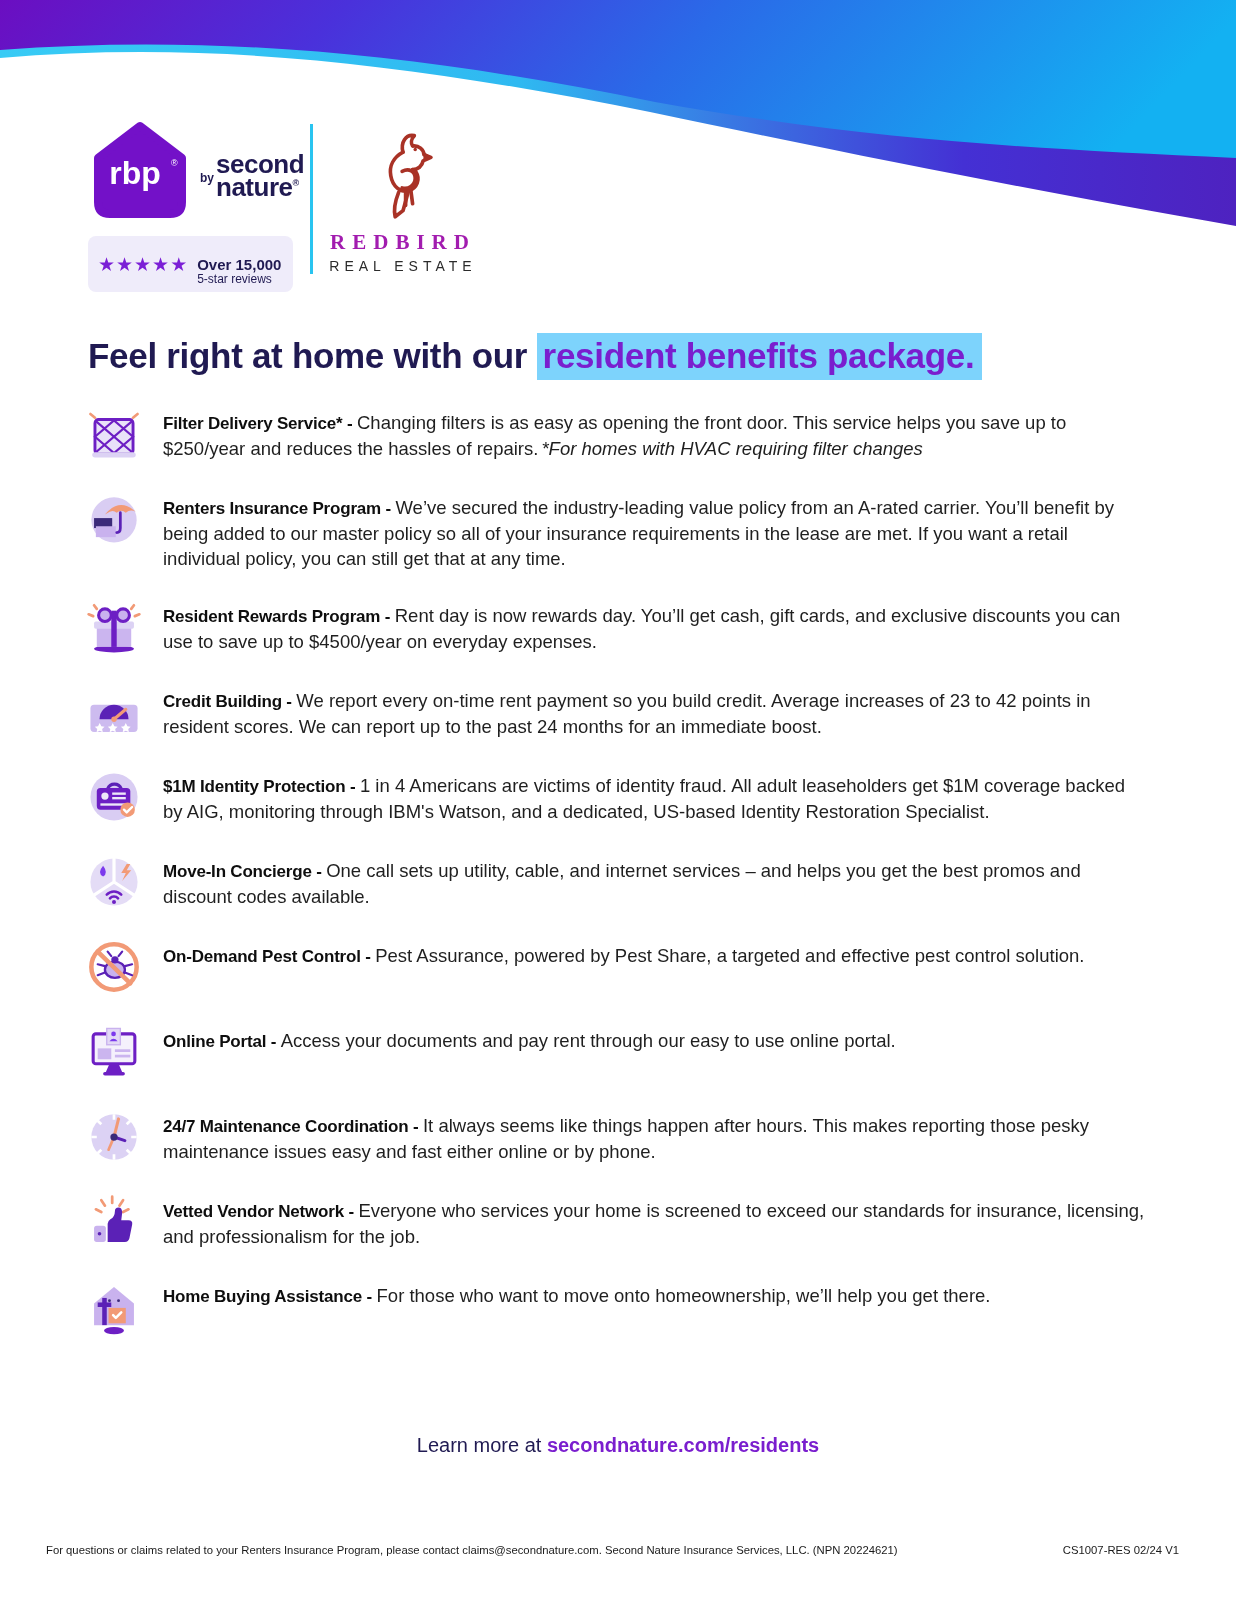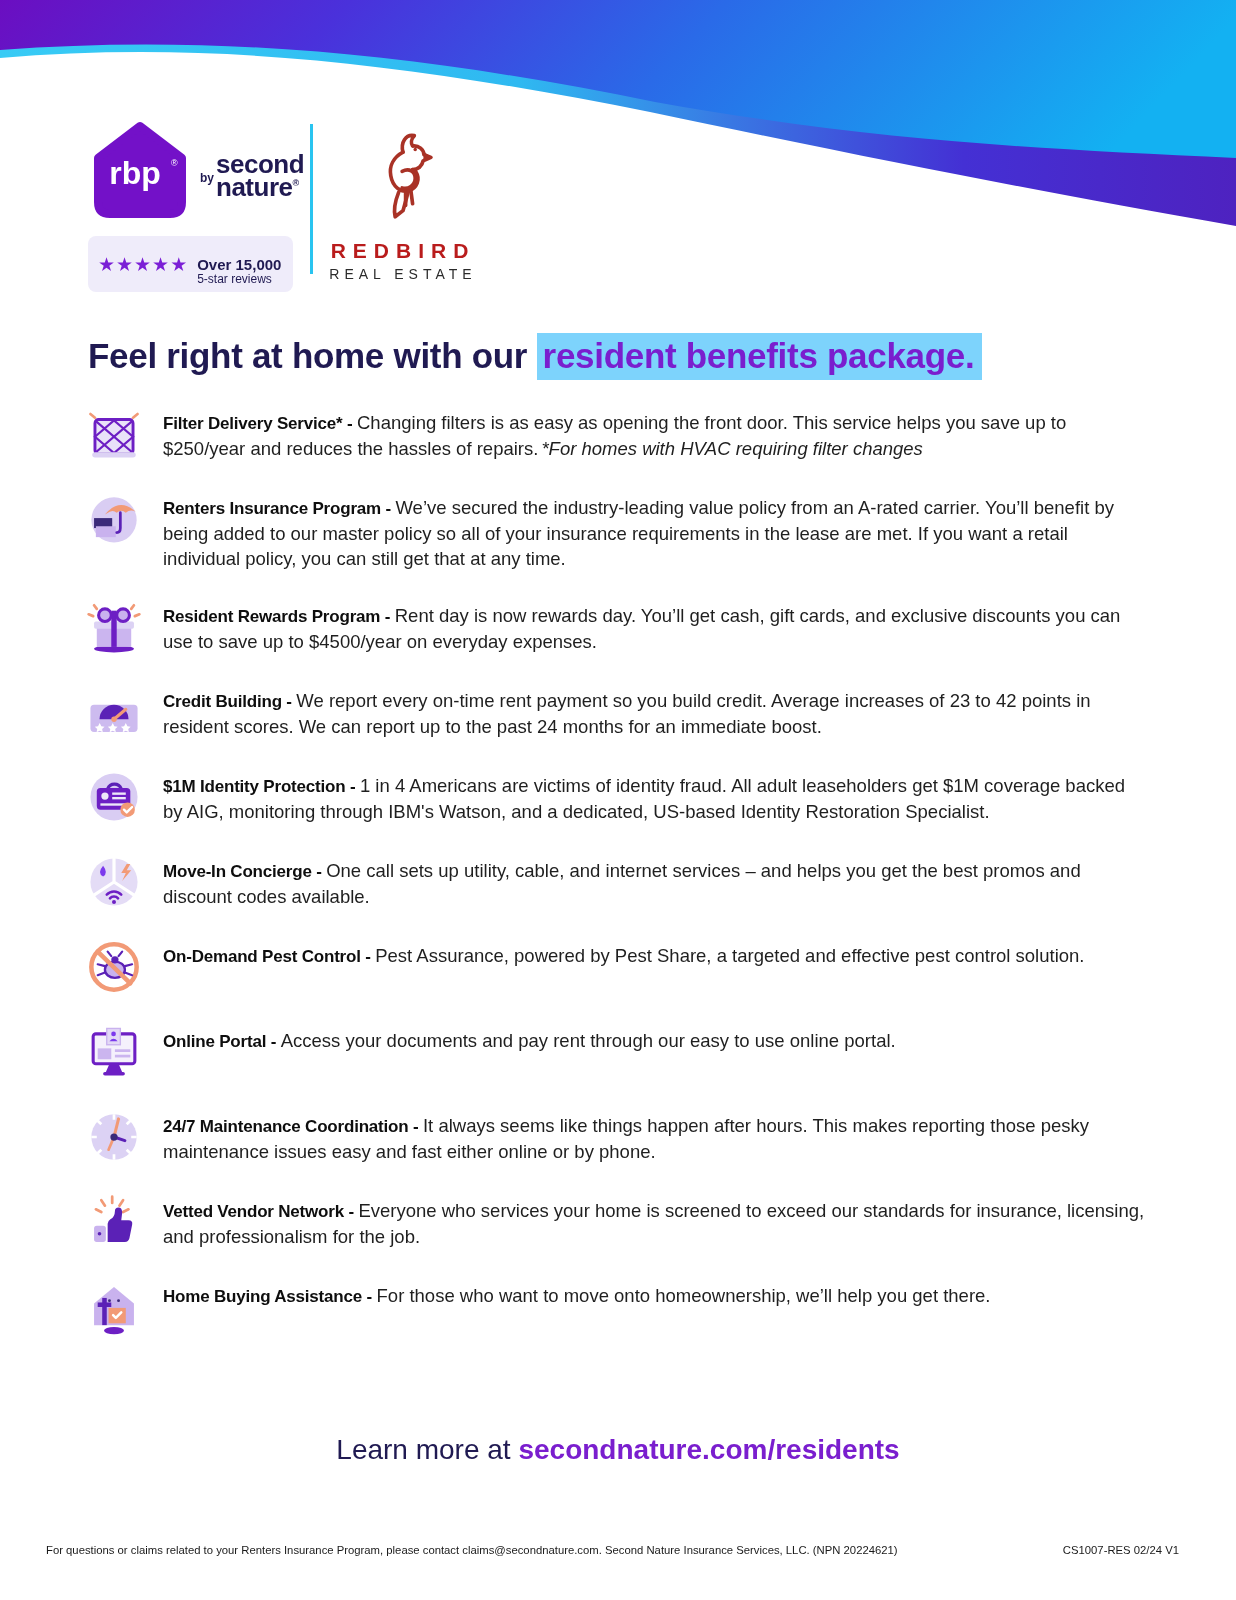--- a/index.html
+++ b/index.html
@@ -20,36 +20,36 @@
   .reviews-pill{
     margin-top:10px;background:#EFECFA;border-radius:8px;display:flex;align-items:center;
     padding:7px 12px 7px 10px;width:fit-content;gap:9px;
   }
   .stars{color:#7B1FD6;font-size:19px;letter-spacing:1px;line-height:1;}
   .reviews-text{line-height:1.05;margin-top:14px;}
   .reviews-l1{font-size:15px;font-weight:700;color:#201A52;}
   .reviews-l2{font-size:12px;color:#201A52;}
   .divider{position:absolute;left:310px;top:124px;width:3px;height:150px;background:#29C4F0;}
   .redbird{position:absolute;left:328px;top:126px;width:150px;text-align:center;}
-  .redbird-name{font-size:21px;font-weight:700;letter-spacing:7px;color:#b91c1c;margin-top:13px;}
+  .redbird-name{font-size:21px;font-weight:700;letter-spacing:7px;color:#a21caf;margin-top:4px;font-family:Liberation Serif, serif;}
   .redbird-sub{font-size:14px;letter-spacing:5px;color:#2b2b2b;margin-top:3px;}
   
   .headline{position:absolute;left:88px;top:336px;font-size:35px;letter-spacing:-.3px;white-space:nowrap;}
   .headline .plain{font-weight:700;color:#201A52;}
   .headline .hl{font-weight:800;color:#7A1ECE;background:#7dd3fc;padding:3px 8px 5px 6px;}
   
   .benefits{position:absolute;left:85px;top:410px;width:1072px;display:flex;flex-direction:column;gap:32px;}
   .benefit{display:flex;gap:20px;align-items:flex-start;}
   .benefit-icon{width:58px;height:58px;flex:none;margin-top:-5px;}
   .benefit-icon svg{width:58px;height:58px;display:block;}
   .benefit-text{margin:0;width:982px;font-size:18.5px;line-height:25px;color:#1f1f1f;}
   .benefit-text strong{font-size:17px;color:#0e0e0e;letter-spacing:-.2px;}
   .benefit-text em{margin-left:3px;}
   
-  .learn-more{position:absolute;top:1434px;left:0;width:1236px;text-align:center;font-size:28px;color:#201A52;}
+  .learn-more{position:absolute;top:1434px;left:0;width:1236px;text-align:center;font-size:20px;color:#201A52;}
   .learn-more a{color:#7A1ECE;font-weight:800;text-decoration:none;}
   .fine-print{position:absolute;top:1544px;left:46px;right:57px;display:flex;justify-content:space-between;
     font-size:11.3px;color:#1a1a1a;}
 </style>
 </head>
 <body>
 
 <svg class="wave" viewBox="0 0 1236 240" preserveAspectRatio="none" aria-hidden="true">
   <defs>
     <linearGradient id="gBack" x1="0" y1="0" x2="1" y2="0">

